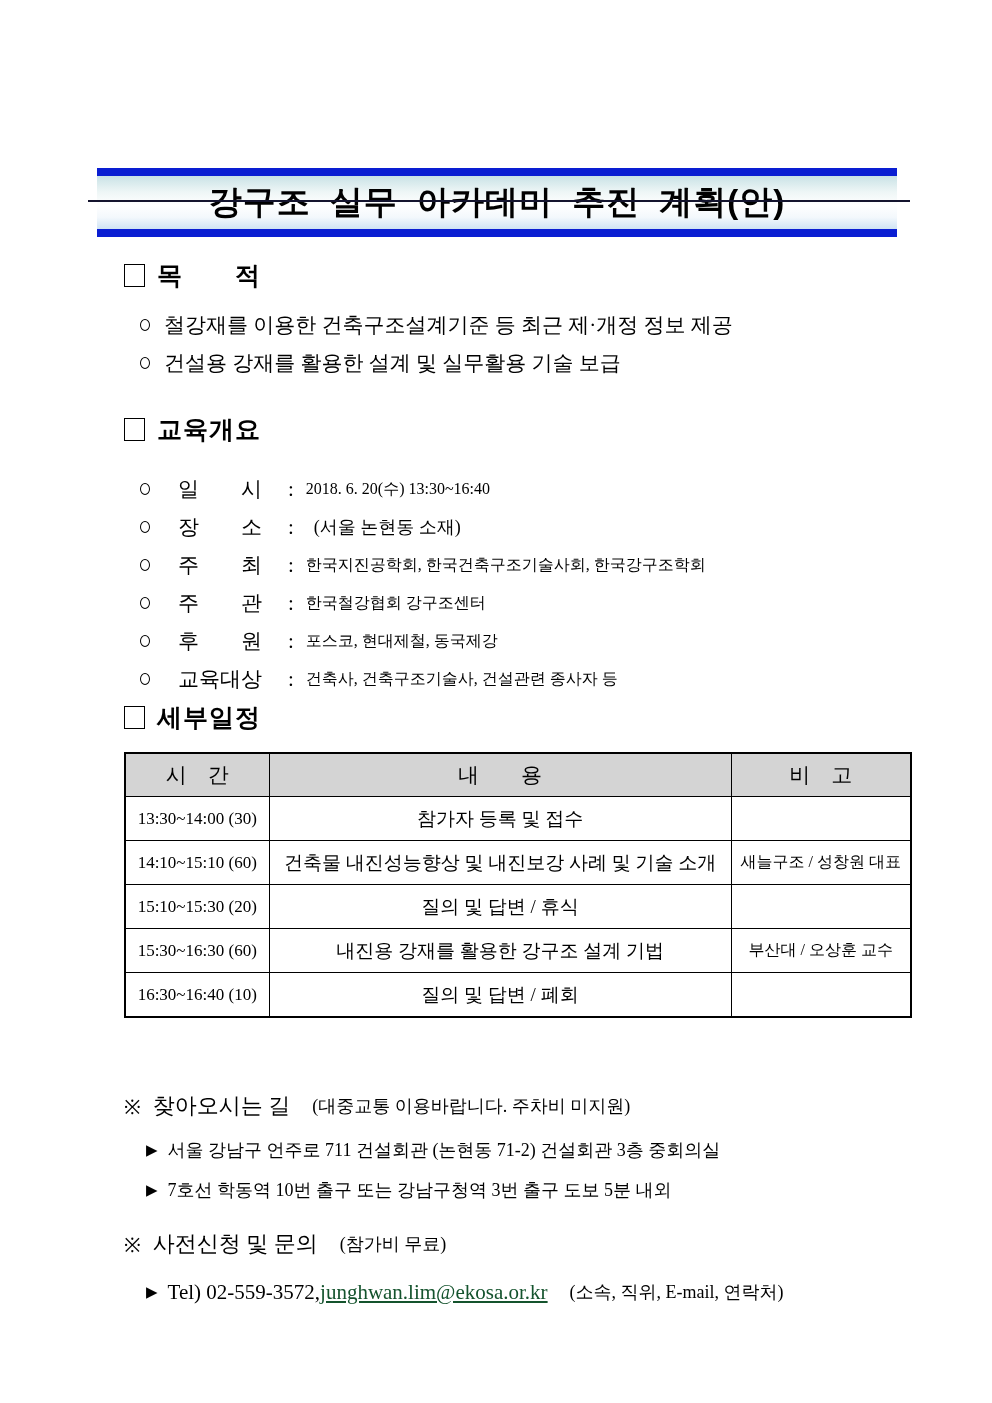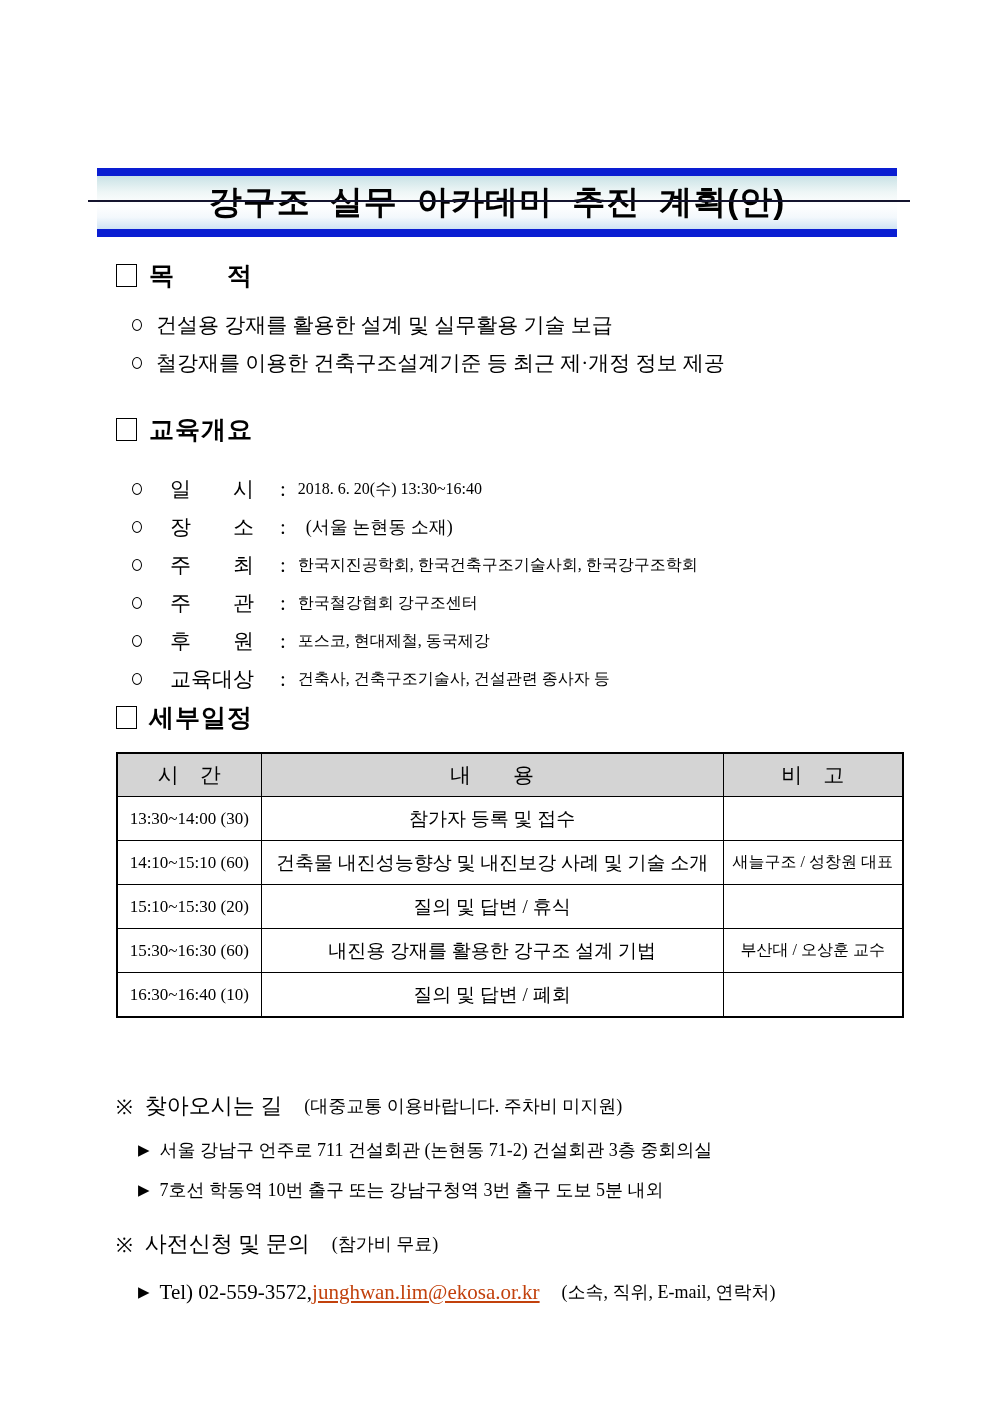--- a/index.html
+++ b/index.html
@@ -13,21 +13,21 @@
   .banner-body{
     height:53px; display:flex; align-items:center; justify-content:center;
     background:linear-gradient(180deg,#c9e2e6 0%,#eef6f6 30%,#ffffff 55%,#f3f8fc 78%,#cfe3f4 100%);
   }
   .banner-title{
     margin:0; font-family:"Liberation Sans", sans-serif; font-weight:800;
     font-size:33px; letter-spacing:1px; word-spacing:9px; white-space:nowrap;
   }
   .banner-underline{position:absolute; left:88px; top:200px; width:822px; height:2px; background:#14142e;}
   
-  .sec{position:absolute; left:116px; width:790px;}
+  .sec{position:absolute; left:124px; width:790px;}
   #sec-purpose{top:260px;}
   #sec-overview{top:414px;}
   #sec-schedule{top:702px;}
   #sec-directions{top:1090px;}
   #sec-registration{top:1228px;}
   .heading{display:flex; align-items:center; height:30px;}
   .sq{width:19px; height:21px; border:1.5px solid #000; margin-right:12px; flex:0 0 auto;}
   .htext{
     font-family:"Liberation Sans", sans-serif; font-weight:800; font-size:25px;
     letter-spacing:1px; white-space:pre;
@@ -59,21 +59,21 @@
   .ref-line{display:flex; align-items:center; height:32px;}
   .refmark{font-size:20px; margin-right:12px;}
   .ref-title{font-size:22px; white-space:nowrap;}
   .inline-note{font-size:18px; margin-left:22px; white-space:nowrap;}
   .arrow-lines{margin-top:8px; padding-left:22px;}
   .arrow-line{display:flex; align-items:center; height:40px;}
   .arrow{font-size:15px; margin-right:10px; flex:0 0 auto;}
   .arrow-text{font-size:18px; white-space:nowrap;}
   .tel-line{margin-top:12px; padding-left:22px; display:flex; align-items:center; height:40px;}
   .tel-text{font-size:21px; white-space:nowrap; }
-  .email{font-size:21px; color:#c2410c; text-decoration:underline; white-space:nowrap;}
+  .email{font-size:21px; color:#14532d; text-decoration:underline; white-space:nowrap;}
 </style>
 </head>
 <body>
 
 <div class="page">
 
   <div class="banner">
     <div class="bar"></div>
     <div class="banner-body">
       <h1 class="banner-title">강구조 실무 아카데미 추진 계획(안)</h1>
@@ -83,26 +83,26 @@
   <div class="banner-underline"></div>
 
   <section class="sec" id="sec-purpose">
     <div class="heading">
       <span class="sq"></span>
       <span class="htext">목　　적</span>
     </div>
     <ul class="bullets" id="purpose-bullets">
   <li class="bullet">
     <span class="circ"></span>
+    <span class="btext">철강재를 이용한 건축구조설계기준 등 최근 제·개정 정보 제공</span>
+  </li>
+
+  <li class="bullet">
+    <span class="circ"></span>
     <span class="btext">건설용 강재를 활용한 설계 및 실무활용 기술 보급</span>
-  </li>
-
-  <li class="bullet">
-    <span class="circ"></span>
-    <span class="btext">철강재를 이용한 건축구조설계기준 등 최근 제·개정 정보 제공</span>
   </li>
 </ul>
   </section>
 
   <section class="sec" id="sec-overview">
     <div class="heading">
       <span class="sq"></span>
       <span class="htext">교육개요</span>
     </div>
     <div class="ov-items" id="overview-items">

